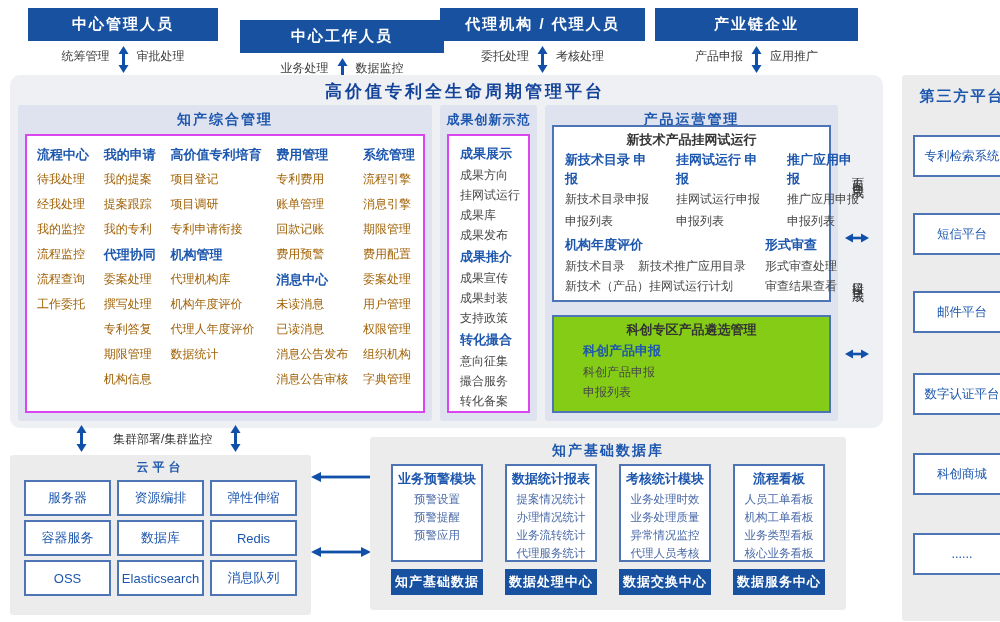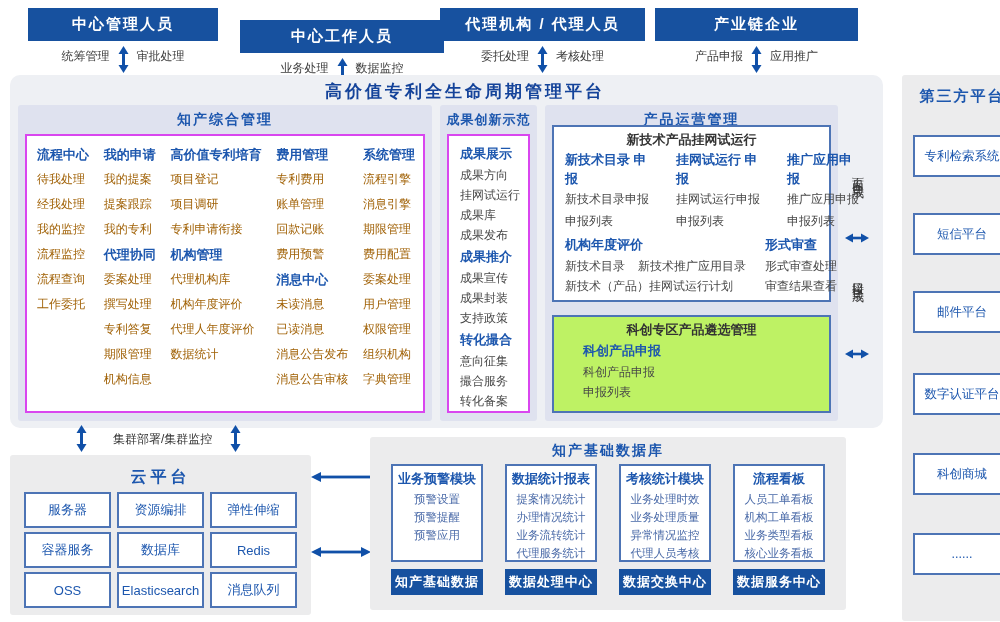--- a/index.html
+++ b/index.html
@@ -32,38 +32,38 @@
   .iphdr{height:25px;line-height:25px;font-size:13px;font-weight:bold;color:#1d57ae;white-space:nowrap;}
   .ipitm{height:25px;line-height:25px;font-size:12px;color:#a16207;white-space:nowrap;}
 
   
   .ach-col{padding:6px 0 0 11px;}
   .achhdr{height:23px;line-height:23px;font-size:13px;font-weight:bold;color:#1d57ae;white-space:nowrap;}
   .achitm{height:20px;line-height:20px;font-size:12px;color:#474747;white-space:nowrap;}
 
   
   .pobox1{position:absolute;left:7px;right:7px;top:20px;height:173px;background:#fff;border:2px solid #4d74b5;}
-  .pobox2{position:absolute;left:7px;right:7px;top:210px;bottom:8px;background:#bef264;border:2px solid #4d74b5;}
+  .pobox2{position:absolute;left:7px;right:7px;top:210px;bottom:8px;background:#84cc16;border:2px solid #4d74b5;}
   .pbt{text-align:center;font-size:13px;font-weight:bold;color:#333;padding-top:5px;line-height:16px;}
   .porow1{display:flex;padding:2px 8px 0 11px;gap:27px;}
   .pohdr{min-height:38px;font-size:13px;font-weight:bold;color:#1d57ae;line-height:19px;}
   .poitm{height:22px;line-height:22px;font-size:12px;color:#474747;white-space:nowrap;}
   .porow2{display:flex;padding:2px 8px 0 11px;gap:12px;}
   .pohdr2{height:22px;line-height:22px;font-size:13px;font-weight:bold;color:#1d57ae;white-space:nowrap;}
   .catalog-items{display:flex;flex-wrap:wrap;column-gap:13px;width:188px;font-size:12px;color:#474747;line-height:20px;}
   .poitm2{height:20px;line-height:20px;font-size:12px;color:#474747;white-space:nowrap;}
   .porow3{display:flex;padding:2px 8px 0 11px;gap:38px;margin-left:18px;}
 
   
   .cluster-label{position:absolute;left:113px;top:431px;font-size:12px;color:#333;}
   .abs{position:absolute;}
 
   
   .cloud{position:absolute;left:10px;top:455px;width:301px;height:160px;background:#ececed;border-radius:3px;}
-  .cloud-title{text-align:center;font-size:16px;font-weight:bold;color:#1d57ae;padding-top:12px;letter-spacing:4px;}
+  .cloud-title{text-align:center;font-size:12px;font-weight:bold;color:#1d57ae;padding-top:4px;letter-spacing:4px;}
   .cloud-grid{display:grid;grid-template-columns:repeat(3,87px);gap:4px 6px;justify-content:center;margin-top:4px;}
   .cbox{height:32px;background:#fff;border:2px solid #4d74b5;color:#1d57ae;font-size:13px;
     display:flex;align-items:center;justify-content:center;white-space:nowrap;}
 
   
   .db{position:absolute;left:370px;top:437px;width:476px;height:173px;background:#ececed;border-radius:3px;}
   .db-title{text-align:center;font-size:14px;font-weight:bold;color:#1d57ae;padding-top:5px;letter-spacing:2px;}
   .db-row{display:flex;justify-content:center;gap:22px;margin-top:4px;}
   .dbmod{width:92px;}
   .dbbox{height:98px;background:#fff;border:2px solid #4d74b5;padding-top:2px;box-sizing:border-box;}

